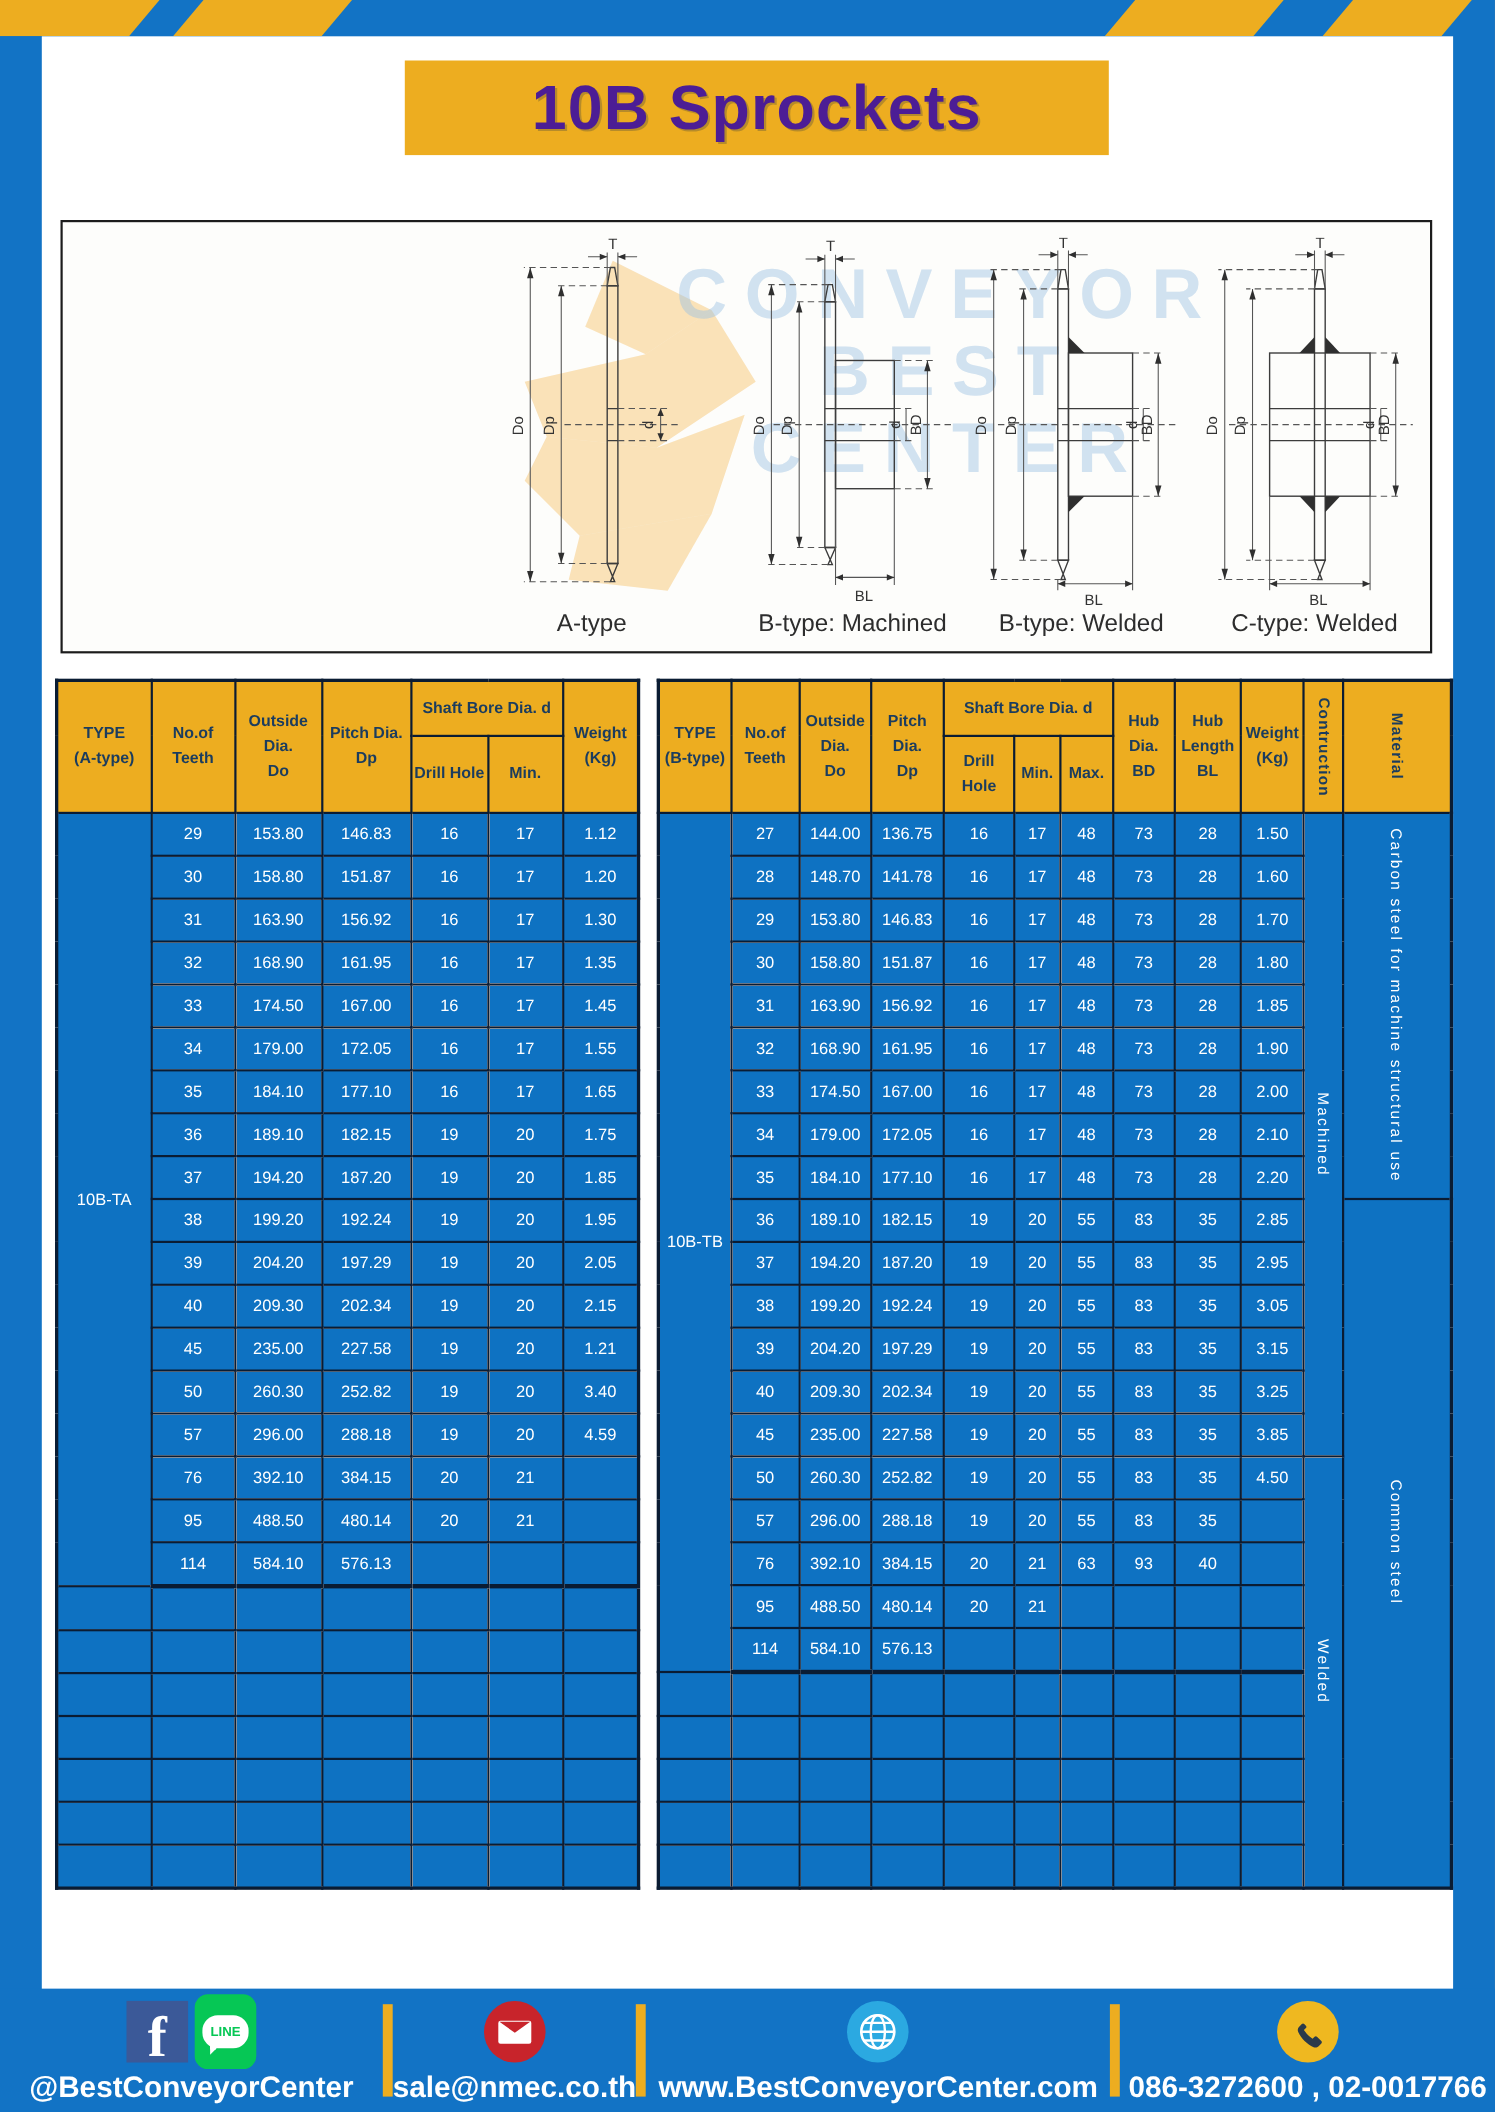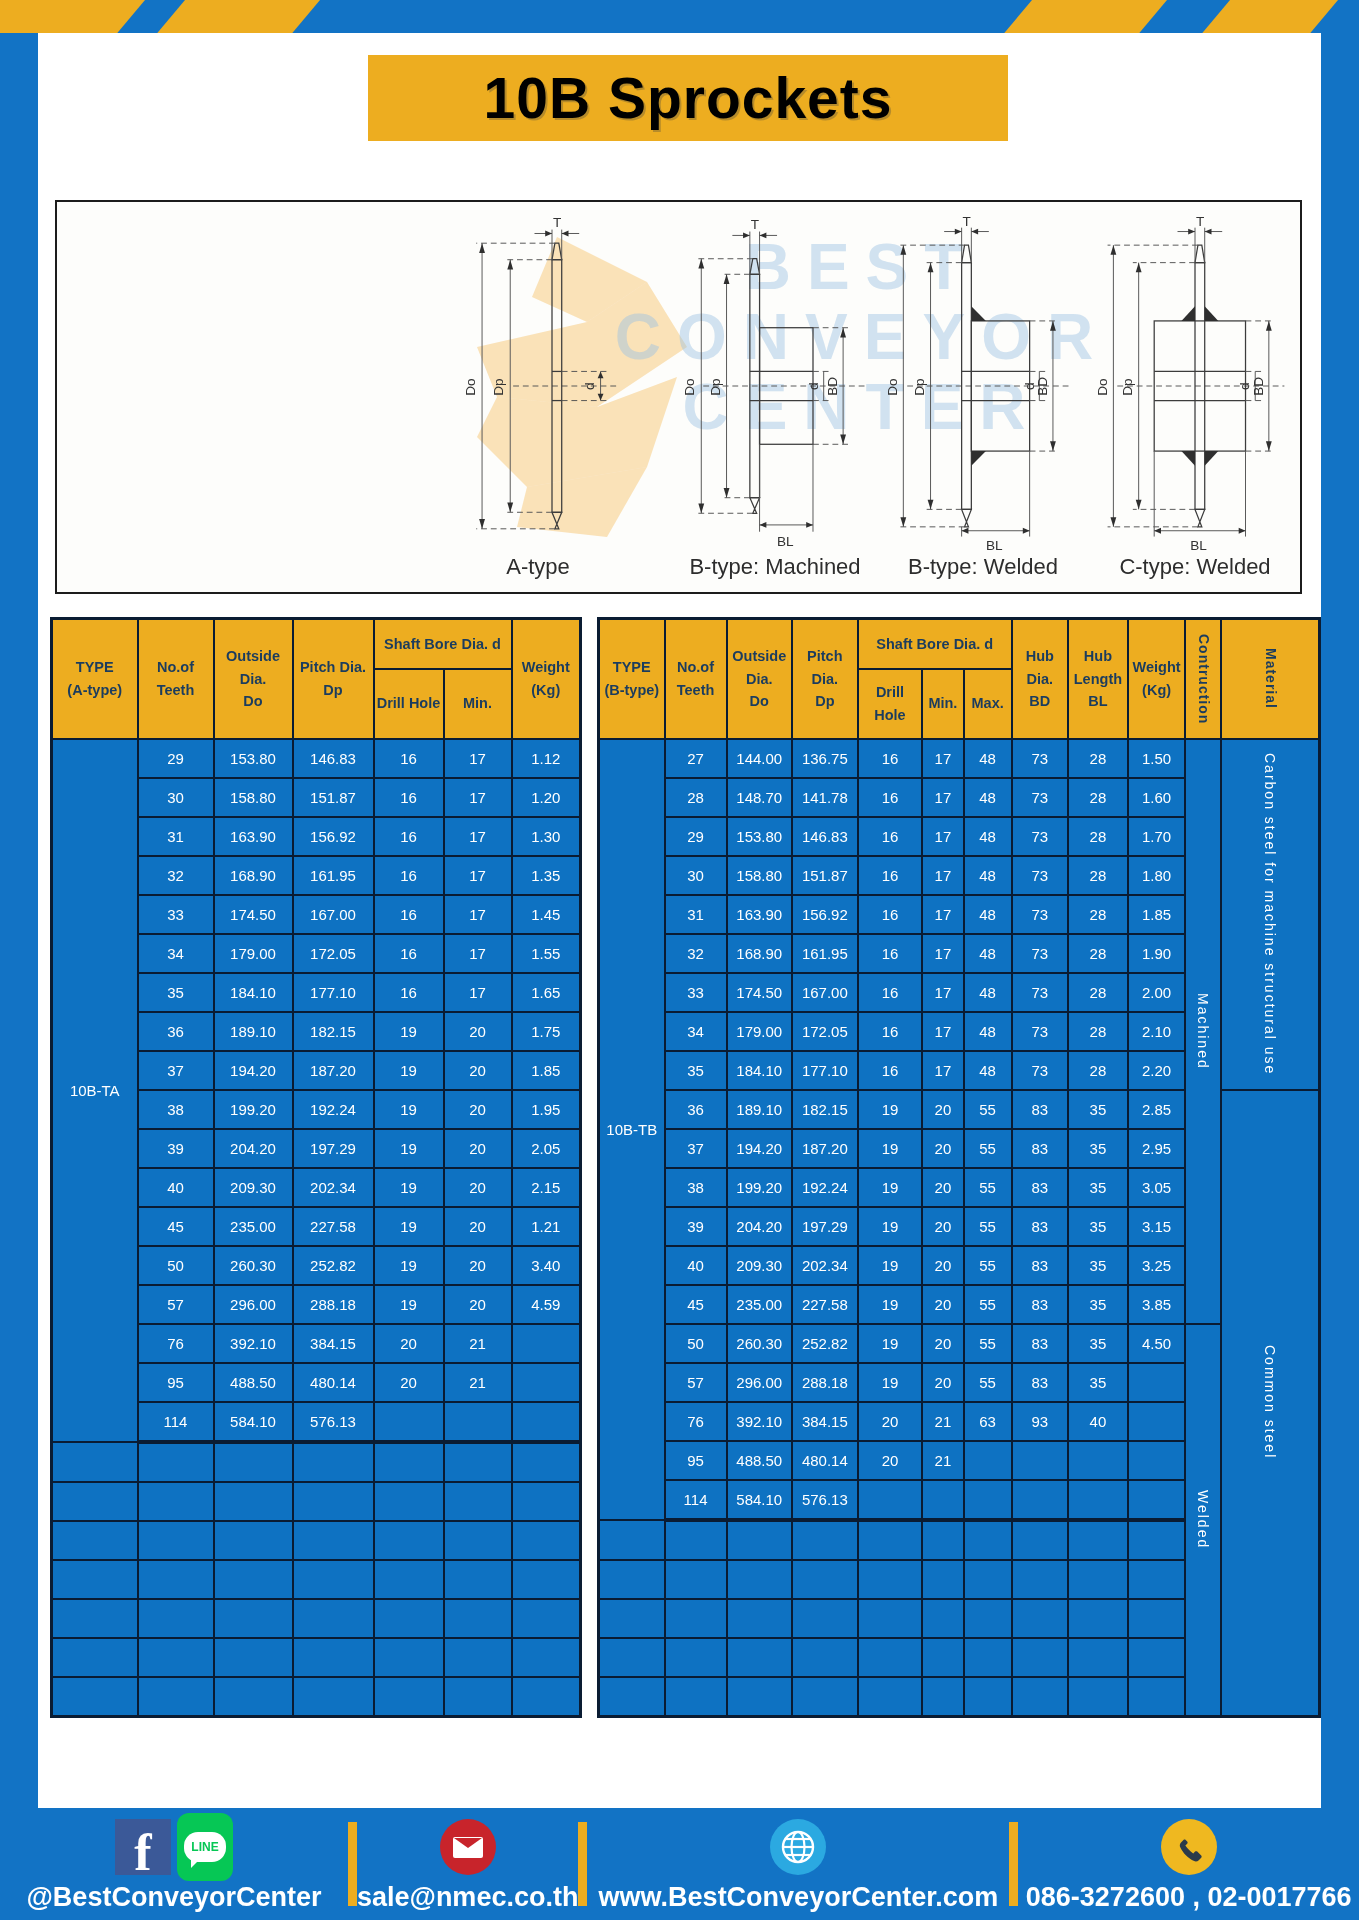--- a/index.html
+++ b/index.html
@@ -6,21 +6,21 @@
   .page{position:relative;width:1359px;height:1920px;background:#1273C5;overflow:hidden;
         font-family:"Liberation Sans",sans-serif;margin:0 auto;}
   
   .top-stripes{position:absolute;left:0;top:0;width:1359px;height:33px;overflow:hidden;}
   .stripe{position:absolute;top:0;height:33px;background:#EDAD20;transform:skewX(-40deg);transform-origin:0 0;}
   
   .content{position:absolute;left:38px;top:33px;width:1283px;height:1775px;background:#ffffff;}
   
   .title-box{position:absolute;left:330px;top:22px;width:640px;height:86px;background:#EDAD20;
              display:flex;align-items:center;justify-content:center;}
-  .title-box h1{margin:0;font-size:57px;font-weight:bold;color:#000000;letter-spacing:1px;
+  .title-box h1{margin:0;font-size:57px;font-weight:bold;color:#4c1d95;letter-spacing:1px;
                 text-shadow:2px 2px 0 rgba(20,40,70,.25);}
   
   .diagram-box{position:absolute;left:17px;top:167px;width:1243px;height:390px;background:#fdfdfb;
                border:2px solid #1c1c1c;overflow:hidden;}
   .specs{position:absolute;left:20px;top:48px;width:420px;font-size:20px;font-weight:bold;color:#14506E;
          line-height:28px;white-space:pre-line;}
   .watermark-text{position:absolute;left:535px;top:30px;width:540px;text-align:center;
                   font-size:64px;font-weight:bold;letter-spacing:16px;line-height:70px;
                   color:rgba(155,192,226,0.45);pointer-events:none;}
   .watermark-logo{position:absolute;left:380px;top:25px;pointer-events:none;}
@@ -92,22 +92,22 @@
         <svg width="340" height="330" viewBox="0 0 340 330">
           <g fill="rgba(246,186,86,0.40)">
             <polygon points="120,10 210,55 150,95 95,70"></polygon>
             <polygon points="40,120 150,95 210,55 250,120 160,180 60,170"></polygon>
             <polygon points="60,170 160,180 240,150 210,240 90,260 40,210"></polygon>
             <polygon points="90,260 210,240 170,310 80,300"></polygon>
           </g>
         </svg>
       </div>
       <div class="watermark-text">
+        <div>CONVEYOR</div>
         <div>BEST</div>
-        <div>CONVEYOR</div>
         <div>CENTER</div>
       </div>
 
 
       <div class="drawing d-a">
         <svg viewBox="0 0 200 350">
           <line class="tech-dash" x1="60" y1="175" x2="170" y2="175"></line>
           <rect class="tech" x="100" y="45" width="10" height="260"></rect>
           <polygon class="tech" points="100,45 110,45 107,28 103,28"></polygon>
           <polygon class="tech" points="100,305 110,305 103,322 107,322"></polygon>

